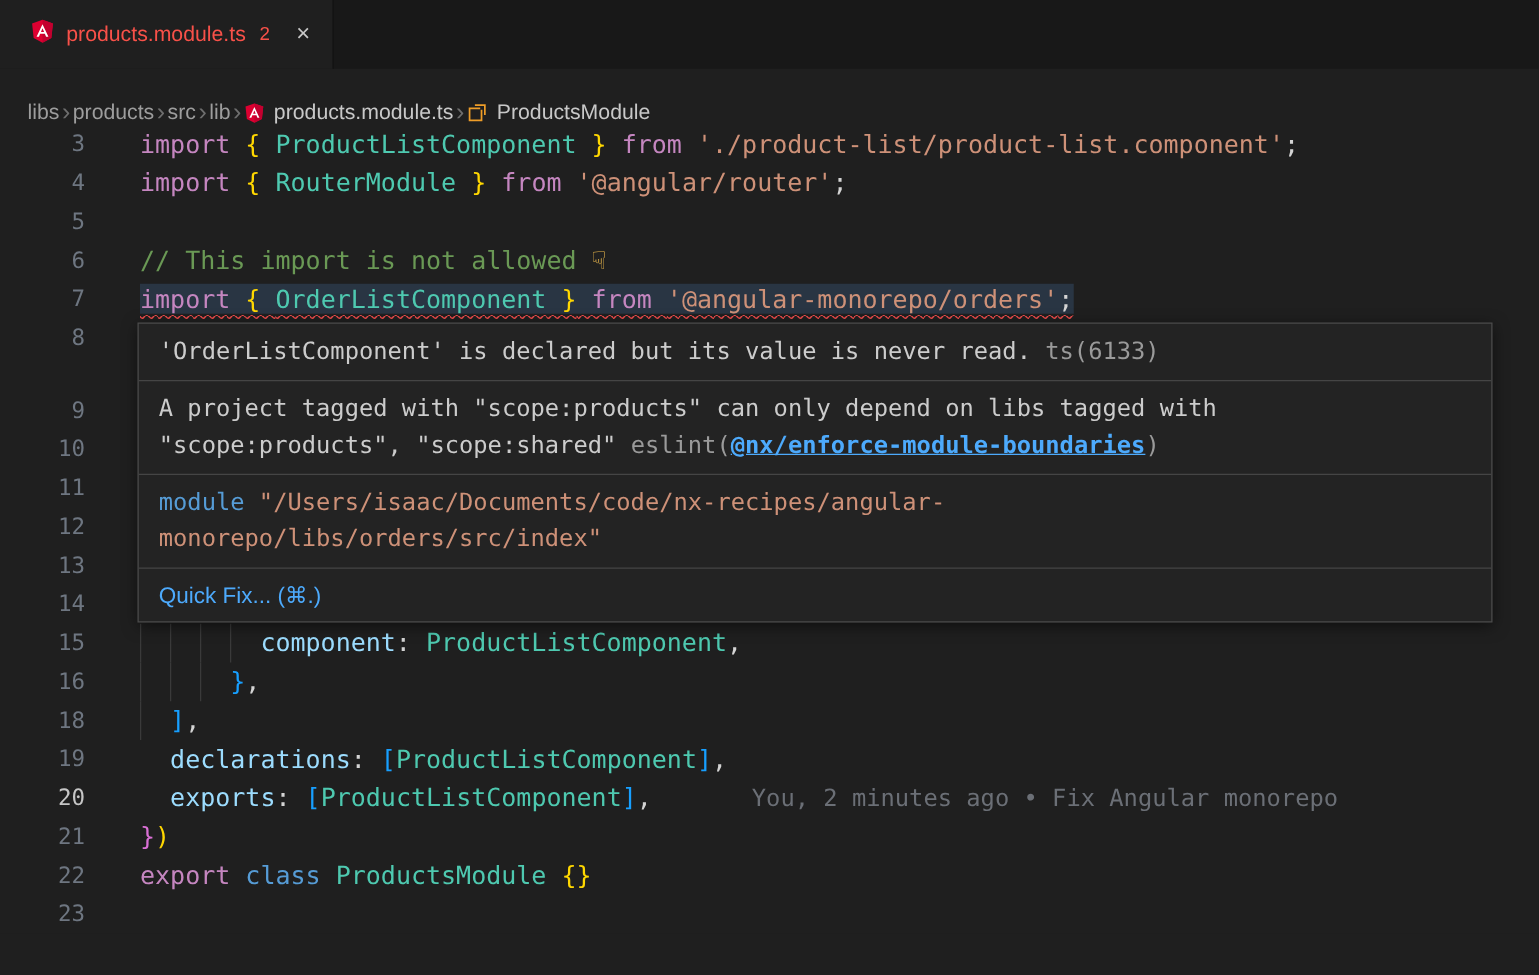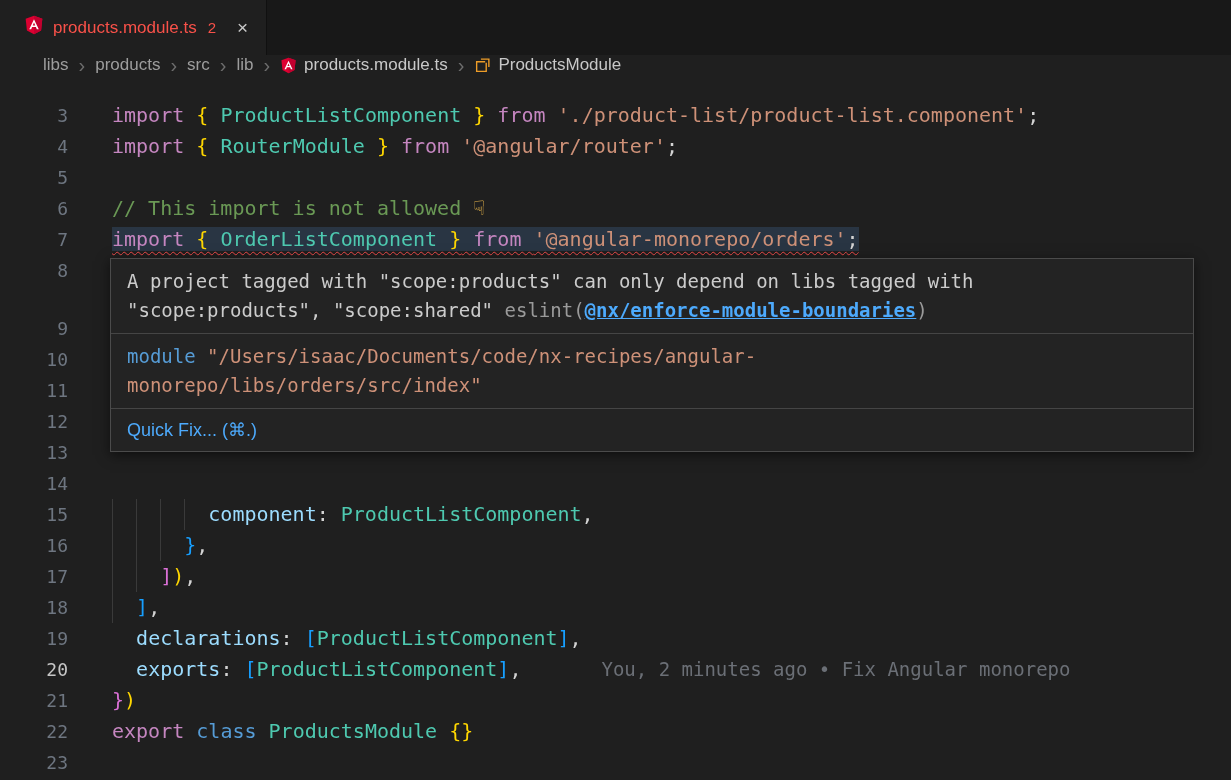--- a/index.html
+++ b/index.html
@@ -15,22 +15,22 @@
     display:flex;align-items:center;gap:9px;
     background:#1f1f1f;padding:0 18px 0 24px;
     border-right:1px solid #101010;
     font-family:"Liberation Sans",sans-serif;font-size:17px;
   }
   .tab-label{color:#f85149;}
   .tab-badge{color:#f85149;font-size:15px;margin-left:2px;}
   .tab-close{color:#c8c8c8;font-size:19px;margin-left:12px;cursor:pointer;}
   
   .breadcrumbs{
-    height:45px;background:#1f1f1f;display:flex;align-items:flex-start;gap:10px;
-    padding-left:43px;font-family:"Liberation Sans",sans-serif;font-size:17px;color:#9d9d9d;
+    height:45px;background:#1f1f1f;display:flex;align-items:flex-end;gap:2px;
+    padding-left:22px;font-family:"Liberation Sans",sans-serif;font-size:17px;color:#9d9d9d;
   }
   .bc-item{display:flex;align-items:center;gap:7px;cursor:pointer;}
   .bc-item.bright{color:#c8c8c8;}
   .bc-sep{color:#6e6e6e;font-size:20px;line-height:1;}
   
   .editor{position:relative;background:#1f1f1f;}
   .row{display:flex;height:31px;line-height:31px;font-size:20px;}
   .gutter{
     flex:none;width:90px;text-align:right;padding-right:22px;box-sizing:border-box;
     color:#6e7681;font-size:18px;
@@ -181,24 +181,20 @@
       </div>
       <div class="row">
         <div class="gutter">15</div>
         <div class="code-line"><span class="ig"></span><span class="ig"></span><span class="ig"></span><span class="ig"></span><span class="tok prop">component</span><span class="tok pun">: </span><span class="tok cls">ProductListComponent</span><span class="tok pun">,</span></div>
       </div>
       <div class="row">
         <div class="gutter">16</div>
         <div class="code-line"><span class="ig"></span><span class="ig"></span><span class="ig"></span><span class="tok b3">}</span><span class="tok pun">,</span></div>
       </div>
       <div class="row">
-        <div class="gutter">17</div>
-        <div class="code-line"><span class="ig"></span><span class="ig"></span><span class="tok b2">]</span><span class="tok b1">)</span><span class="tok pun">,</span></div>
-      </div>
-      <div class="row">
         <div class="gutter">18</div>
         <div class="code-line"><span class="ig"></span><span class="tok b3">]</span><span class="tok pun">,</span></div>
       </div>
       <div class="row">
         <div class="gutter">19</div>
         <div class="code-line"><span class="tok pun">  </span><span class="tok prop">declarations</span><span class="tok pun">: </span><span class="tok b3">[</span><span class="tok cls">ProductListComponent</span><span class="tok b3">]</span><span class="tok pun">,</span></div>
       </div>
       <div class="row">
         <div class="gutter active">20</div>
         <div class="code-line"><span class="tok pun">  </span><span class="tok prop">exports</span><span class="tok pun">: </span><span class="tok b3">[</span><span class="tok cls">ProductListComponent</span><span class="tok b3">]</span><span class="tok pun">,</span><span class="blame">You, 2 minutes ago • Fix Angular monorepo</span></div>
@@ -212,20 +208,23 @@
         <div class="code-line"><span class="tok kw">export </span><span class="tok kw2">class </span><span class="tok cls">ProductsModule </span><span class="tok b1">{}</span></div>
       </div>
       <div class="row">
         <div class="gutter">23</div>
         <div class="code-line"></div>
       </div>
     </div>
 
   <div class="hover-popup">
     <div>
+        <div class="hover-section">
+          <div class="hover-line"><span class="tok fg">'OrderListComponent' is declared but its value is never read.</span><span class="tok gray"> ts(6133)</span></div>
+        </div>
         <div class="hover-section">
           <div class="hover-line"><span class="tok fg">A project tagged with "scope:products" can only depend on libs tagged with</span></div>
           <div class="hover-line"><span class="tok fg">"scope:products", "scope:shared" </span><span class="tok gray">eslint(</span><span class="tok link">@nx/enforce-module-boundaries</span><span class="tok gray">)</span></div>
         </div>
         <div class="hover-section">
           <div class="hover-line"><span class="tok kw2">module</span><span class="tok str"> "/Users/isaac/Documents/code/nx-recipes/angular-</span></div>
           <div class="hover-line"><span class="tok str">monorepo/libs/orders/src/index"</span></div>
         </div>
       </div>
     <div class="hover-actions">

